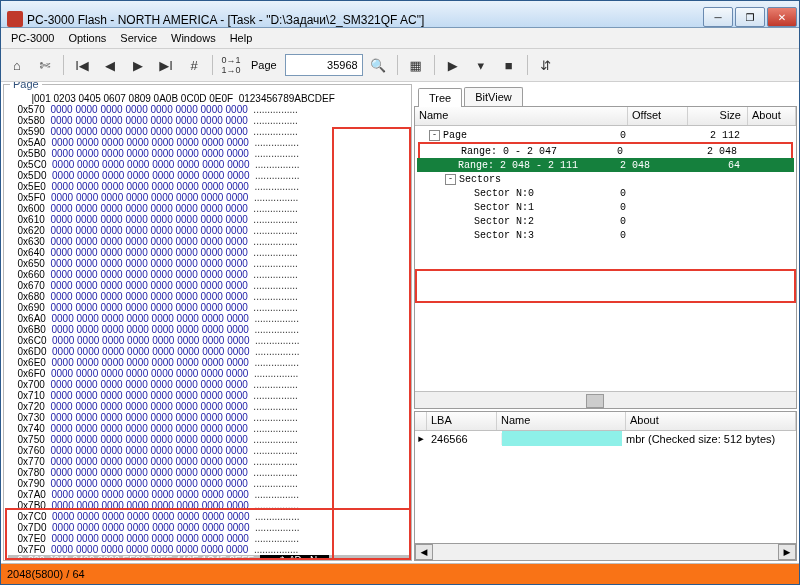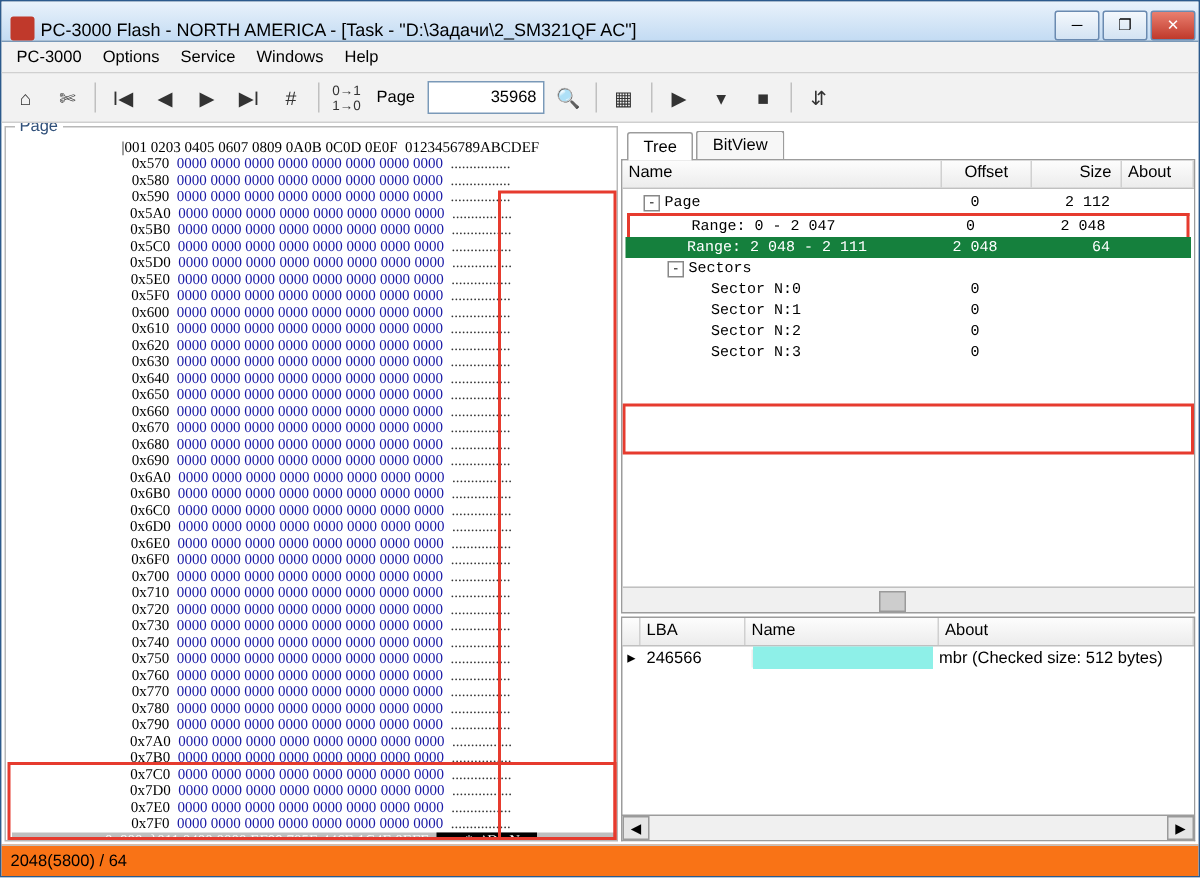--- a/index.html
+++ b/index.html
@@ -14,40 +14,40 @@
   .menu-item{padding:2px 6px;}
   .toolbar{height:28px;background:#f2f2f2;display:flex;align-items:center;padding:2px 4px;gap:4px;border-bottom:1px solid #cfcfcf;}
   .tb-btn{width:22px;height:22px;display:flex;align-items:center;justify-content:center;border:1px solid transparent;border-radius:2px;font-size:13px;color:#333;}
   .tb-sep{width:1px;height:20px;background:#c0c0c0;margin:0 2px;}
   .page-label{padding:0 4px;}
   .page-input{width:70px;height:18px;border:1px solid #7a99b8;background:#fff;text-align:right;padding-right:4px;font-size:11px;}
   .content{flex:1;display:flex;overflow:hidden;background:#fff;}
   
   .left-pane{width:407px;border:1px solid #b8b8b8;margin:2px;display:flex;flex-direction:column;position:relative;}
   .fieldset-lbl{position:absolute;top:-7px;left:6px;background:#fff;padding:0 3px;color:#30507a;}
-  .hex-area{flex:1;overflow:hidden;font-family:Liberation Serif, serif;font-size:10px;line-height:11px;padding:8px 0 0 4px;white-space:pre;position:relative;text-align:center;}
+  .hex-area{flex:1;overflow:hidden;font-family:Liberation Sans, sans-serif;font-size:10px;line-height:11px;padding:8px 0 0 4px;white-space:pre;position:relative;}
   .hex-header{color:#000;padding-left:4px;}
   .hex-row{padding-left:4px;}
   .offset{color:#000;}
   .bytes{color:#1a1aa6;}
   .ascii{color:#333;}
   .hex-row.sel{background:#bfbfbf;color:#fff;}
   .hex-row.sel .bytes,.hex-row.sel .offset{color:#fff;}
   .hex-row.data .ascii-block{background:#000;color:#fff;display:inline-block;padding:0 1px;}
   .red-overlay{position:absolute;border:2px solid #e63b2e;pointer-events:none;}
   
   .right-pane{flex:1;display:flex;flex-direction:column;margin:2px 2px 2px 0;overflow:hidden;}
   .tabs{height:22px;display:flex;align-items:flex-end;gap:0;padding-left:4px;}
   .tab{padding:3px 10px;border:1px solid #9c9c9c;border-bottom:none;background:#f7f7f7;font-size:11px;border-radius:2px 2px 0 0;margin-right:2px;}
   .tab.active{background:#fff;position:relative;top:1px;}
   .tree-table{flex:1;border:1px solid #9c9c9c;background:#fff;overflow:hidden;display:flex;flex-direction:column;}
   .tree-head{display:flex;background:linear-gradient(#fdfdfd,#ececec);border-bottom:1px solid #c0c0c0;height:18px;font-size:11px;}
   .th{padding:2px 4px;border-right:1px solid #d0d0d0;box-sizing:border-box;overflow:hidden;white-space:nowrap;}
   .c-name{flex:1;}
-  .c-off{width:60px;text-align:center;}
+  .c-off{width:60px;text-align:left;}
   .c-size{width:60px;text-align:right;padding-right:6px;}
   .c-about{width:48px;}
   .tree-body{flex:1;overflow:auto;font-family:'Courier New',monospace;font-size:10px;}
   .tree-row{display:flex;height:14px;align-items:center;}
   .tree-row .c-name{display:flex;align-items:center;}
   .tree-row.sel{background:#15803d;color:#fff;}
   .exp{display:inline-block;width:9px;height:9px;border:1px solid #888;margin-right:3px;text-align:center;line-height:7px;font-size:9px;font-family:Tahoma;}
   .scroll-strip{height:16px;background:#f0f0f0;border-top:1px solid #c0c0c0;position:relative;}
   .scroll-thumb{position:absolute;left:45%;top:2px;width:16px;height:12px;background:#cdcdcd;border:1px solid #9a9a9a;}
   .search-panel{height:150px;display:flex;flex-direction:column;margin-top:2px;}

